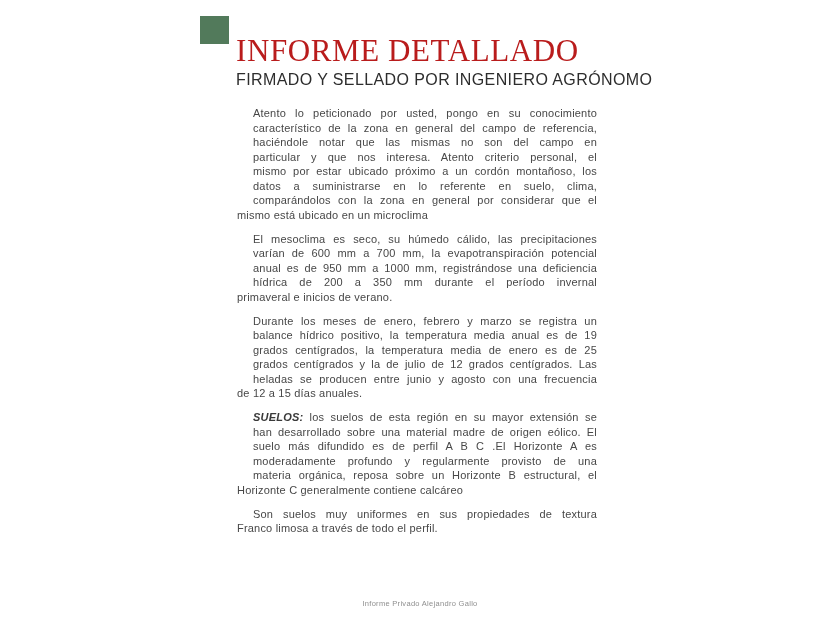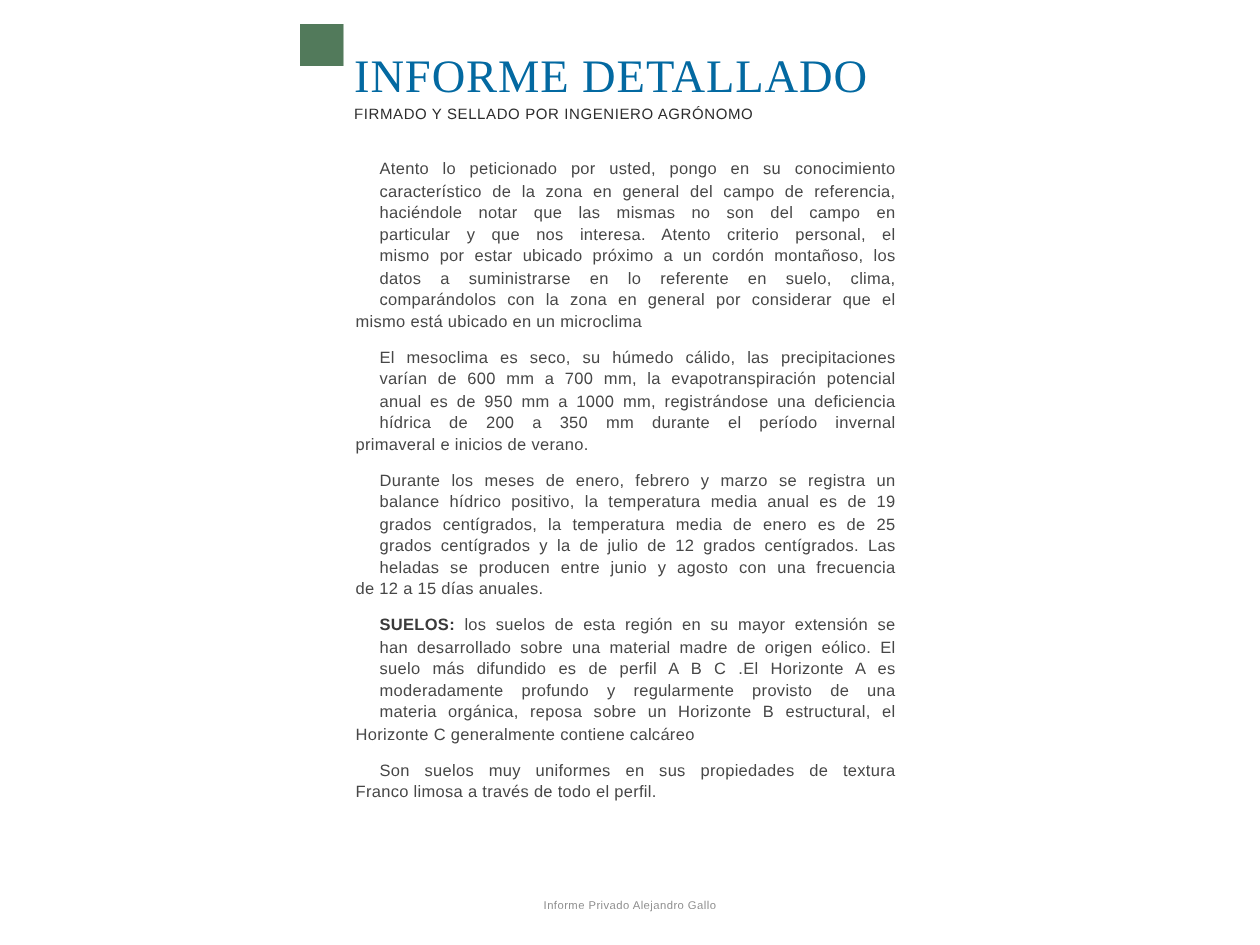--- a/index.html
+++ b/index.html
@@ -24,44 +24,44 @@
     left: 236px;
     top: 35px;
   }
   h1.title {
     margin: 0;
     font-family: "Liberation Serif", serif;
     font-weight: 400;
     font-size: 31px;
     line-height: 31px;
     letter-spacing: 0.6px;
-    color: #0369a1;
+    color: #b91c1c;
     white-space: nowrap;
   }
   .subtitle {
     margin-top: 5px;
-    font-size: 10px;
+    font-size: 16px;
     letter-spacing: 0.4px;
     color: #2d2d2d;
     white-space: nowrap;
   }
   .content {
     position: absolute;
     left: 237px;
     top: 106px;
     width: 360px;
     color: #474747;
     font-size: 11px;
     line-height: 14.5px;
     letter-spacing: 0.2px;
   }
   .para { margin: 0 0 9.5px 0; }
   .line { text-align: justify; }
   .line.just { text-align-last: justify; margin-left: 16px; }
-  .para b { font-weight: bold; color: #3a3a3a; }
+  .para b { font-weight: bold; color: #3a3a3a; font-style: italic; }
   .footer {
     position: absolute;
     left: 0;
     top: 599px;
     width: 840px;
     text-align: center;
     font-size: 7.5px;
     color: #8f8f8f;
     letter-spacing: 0.3px;
   }

